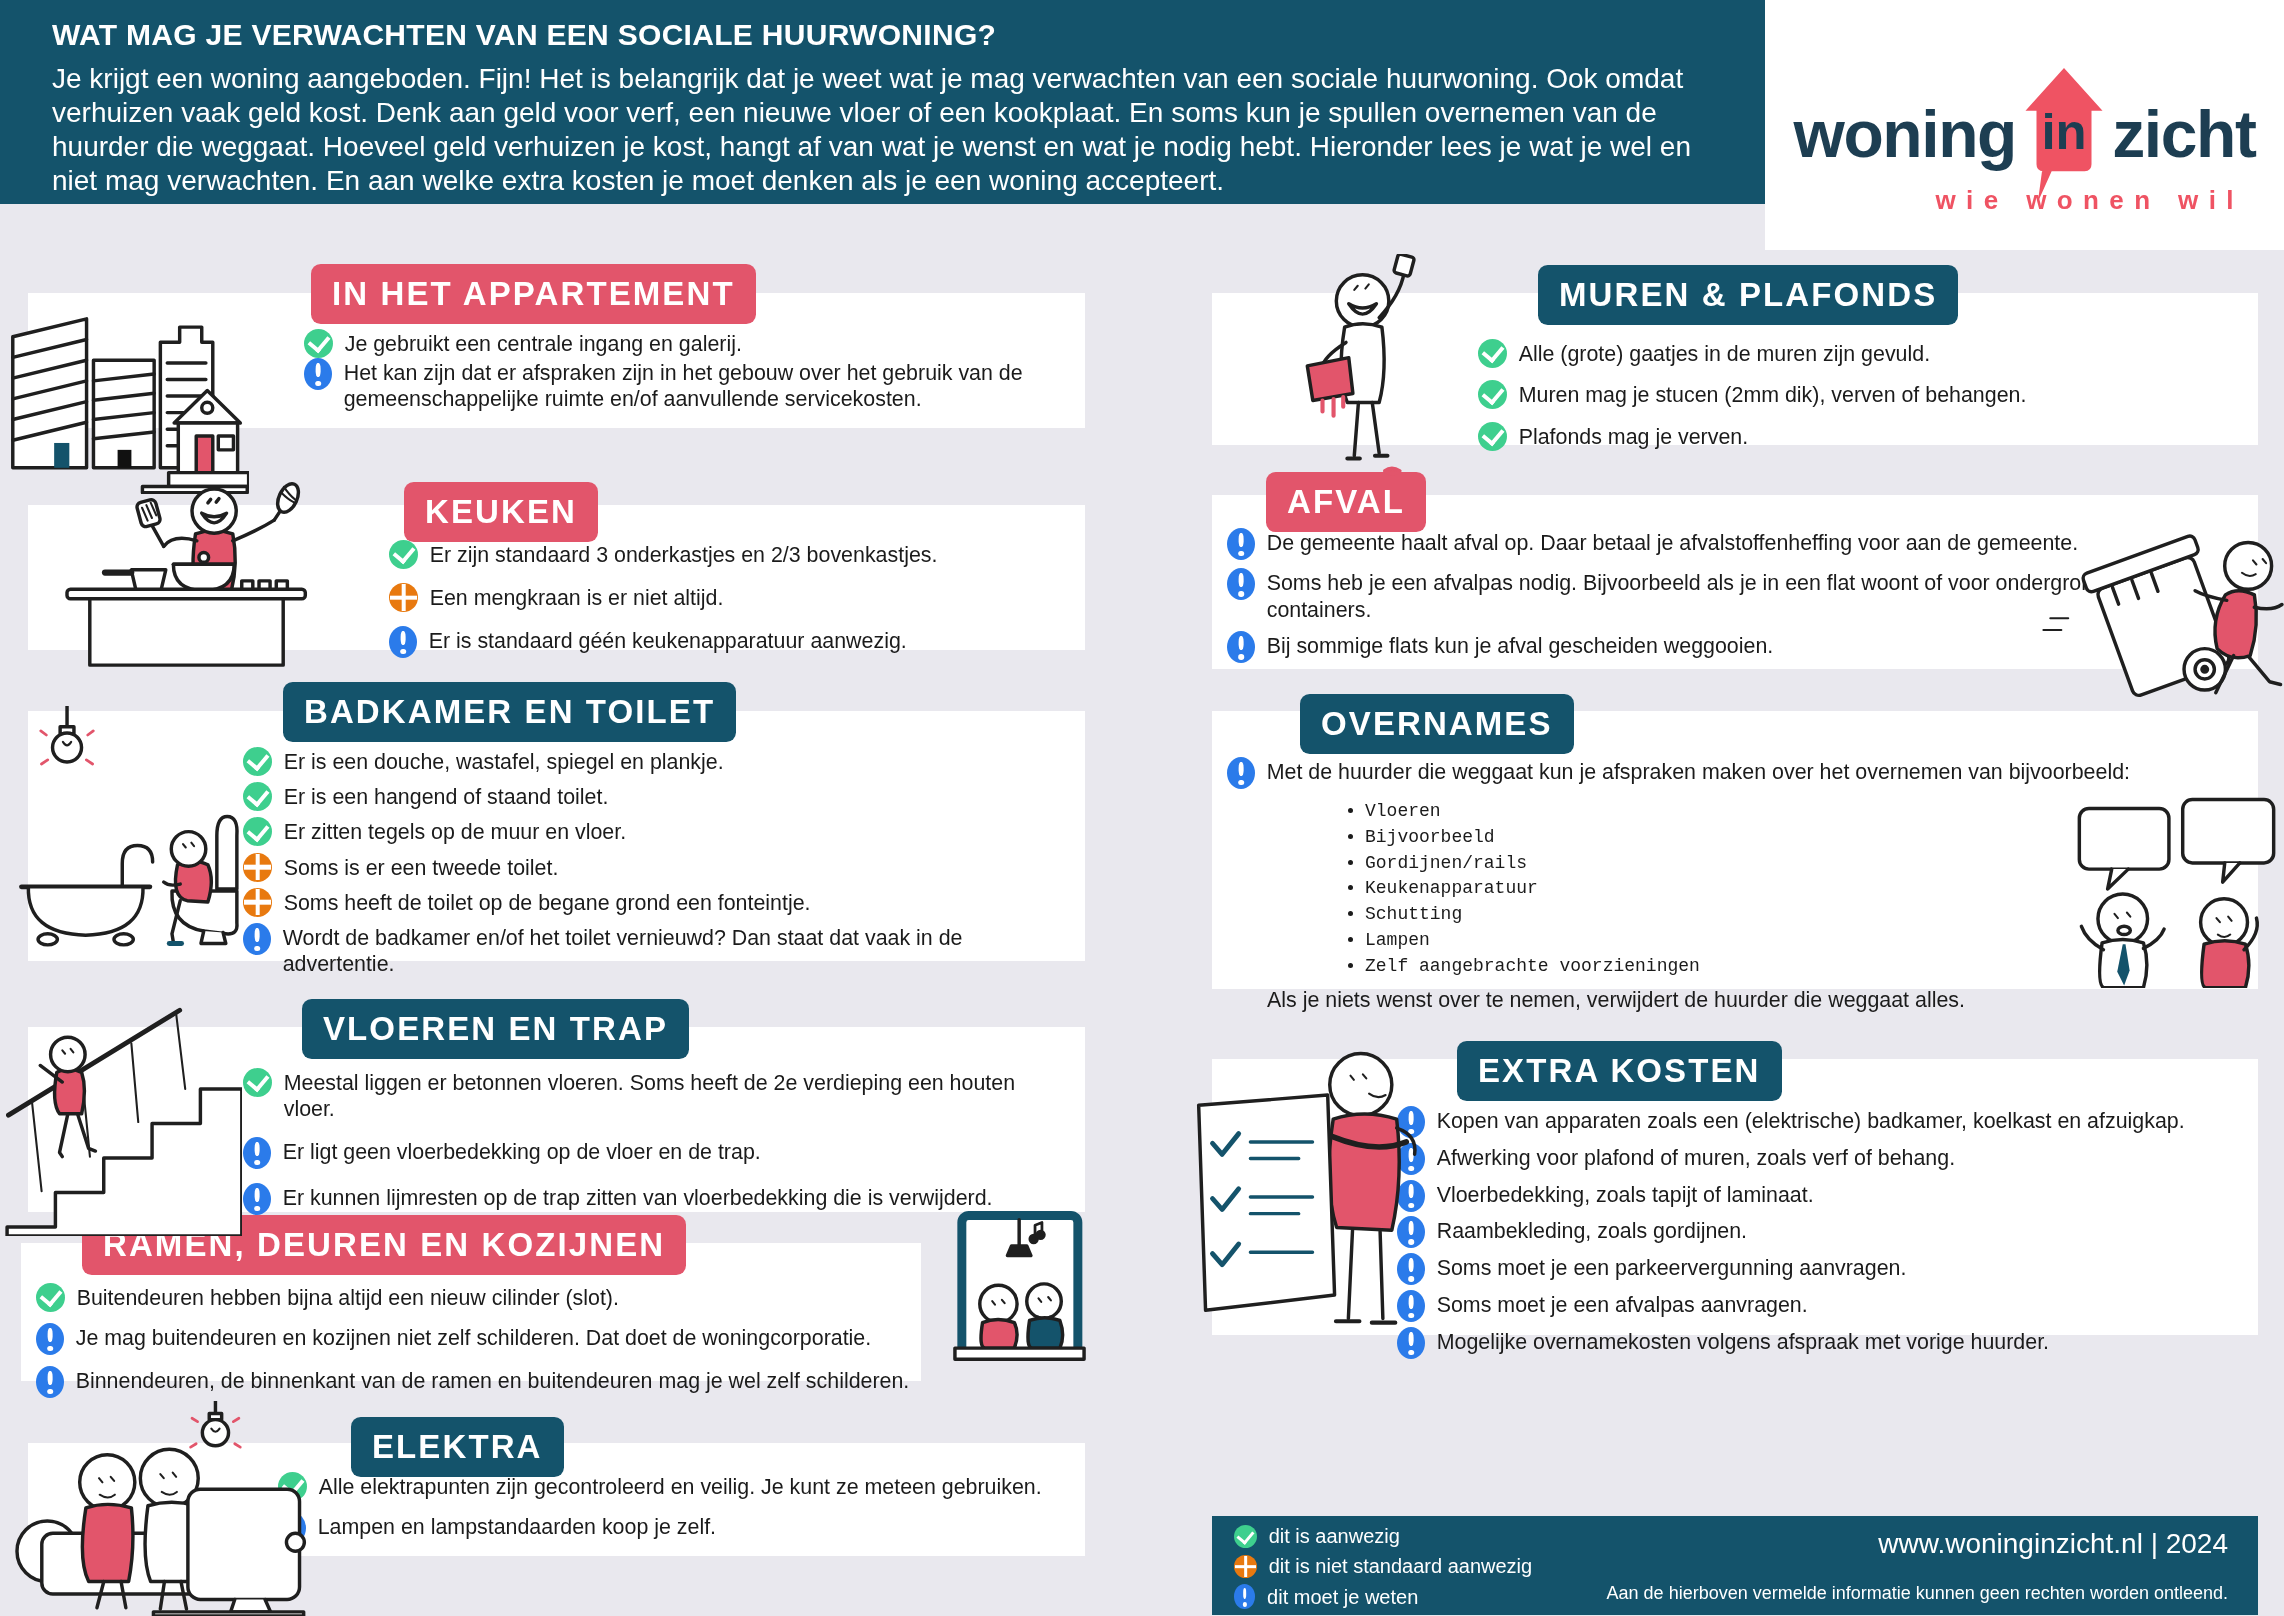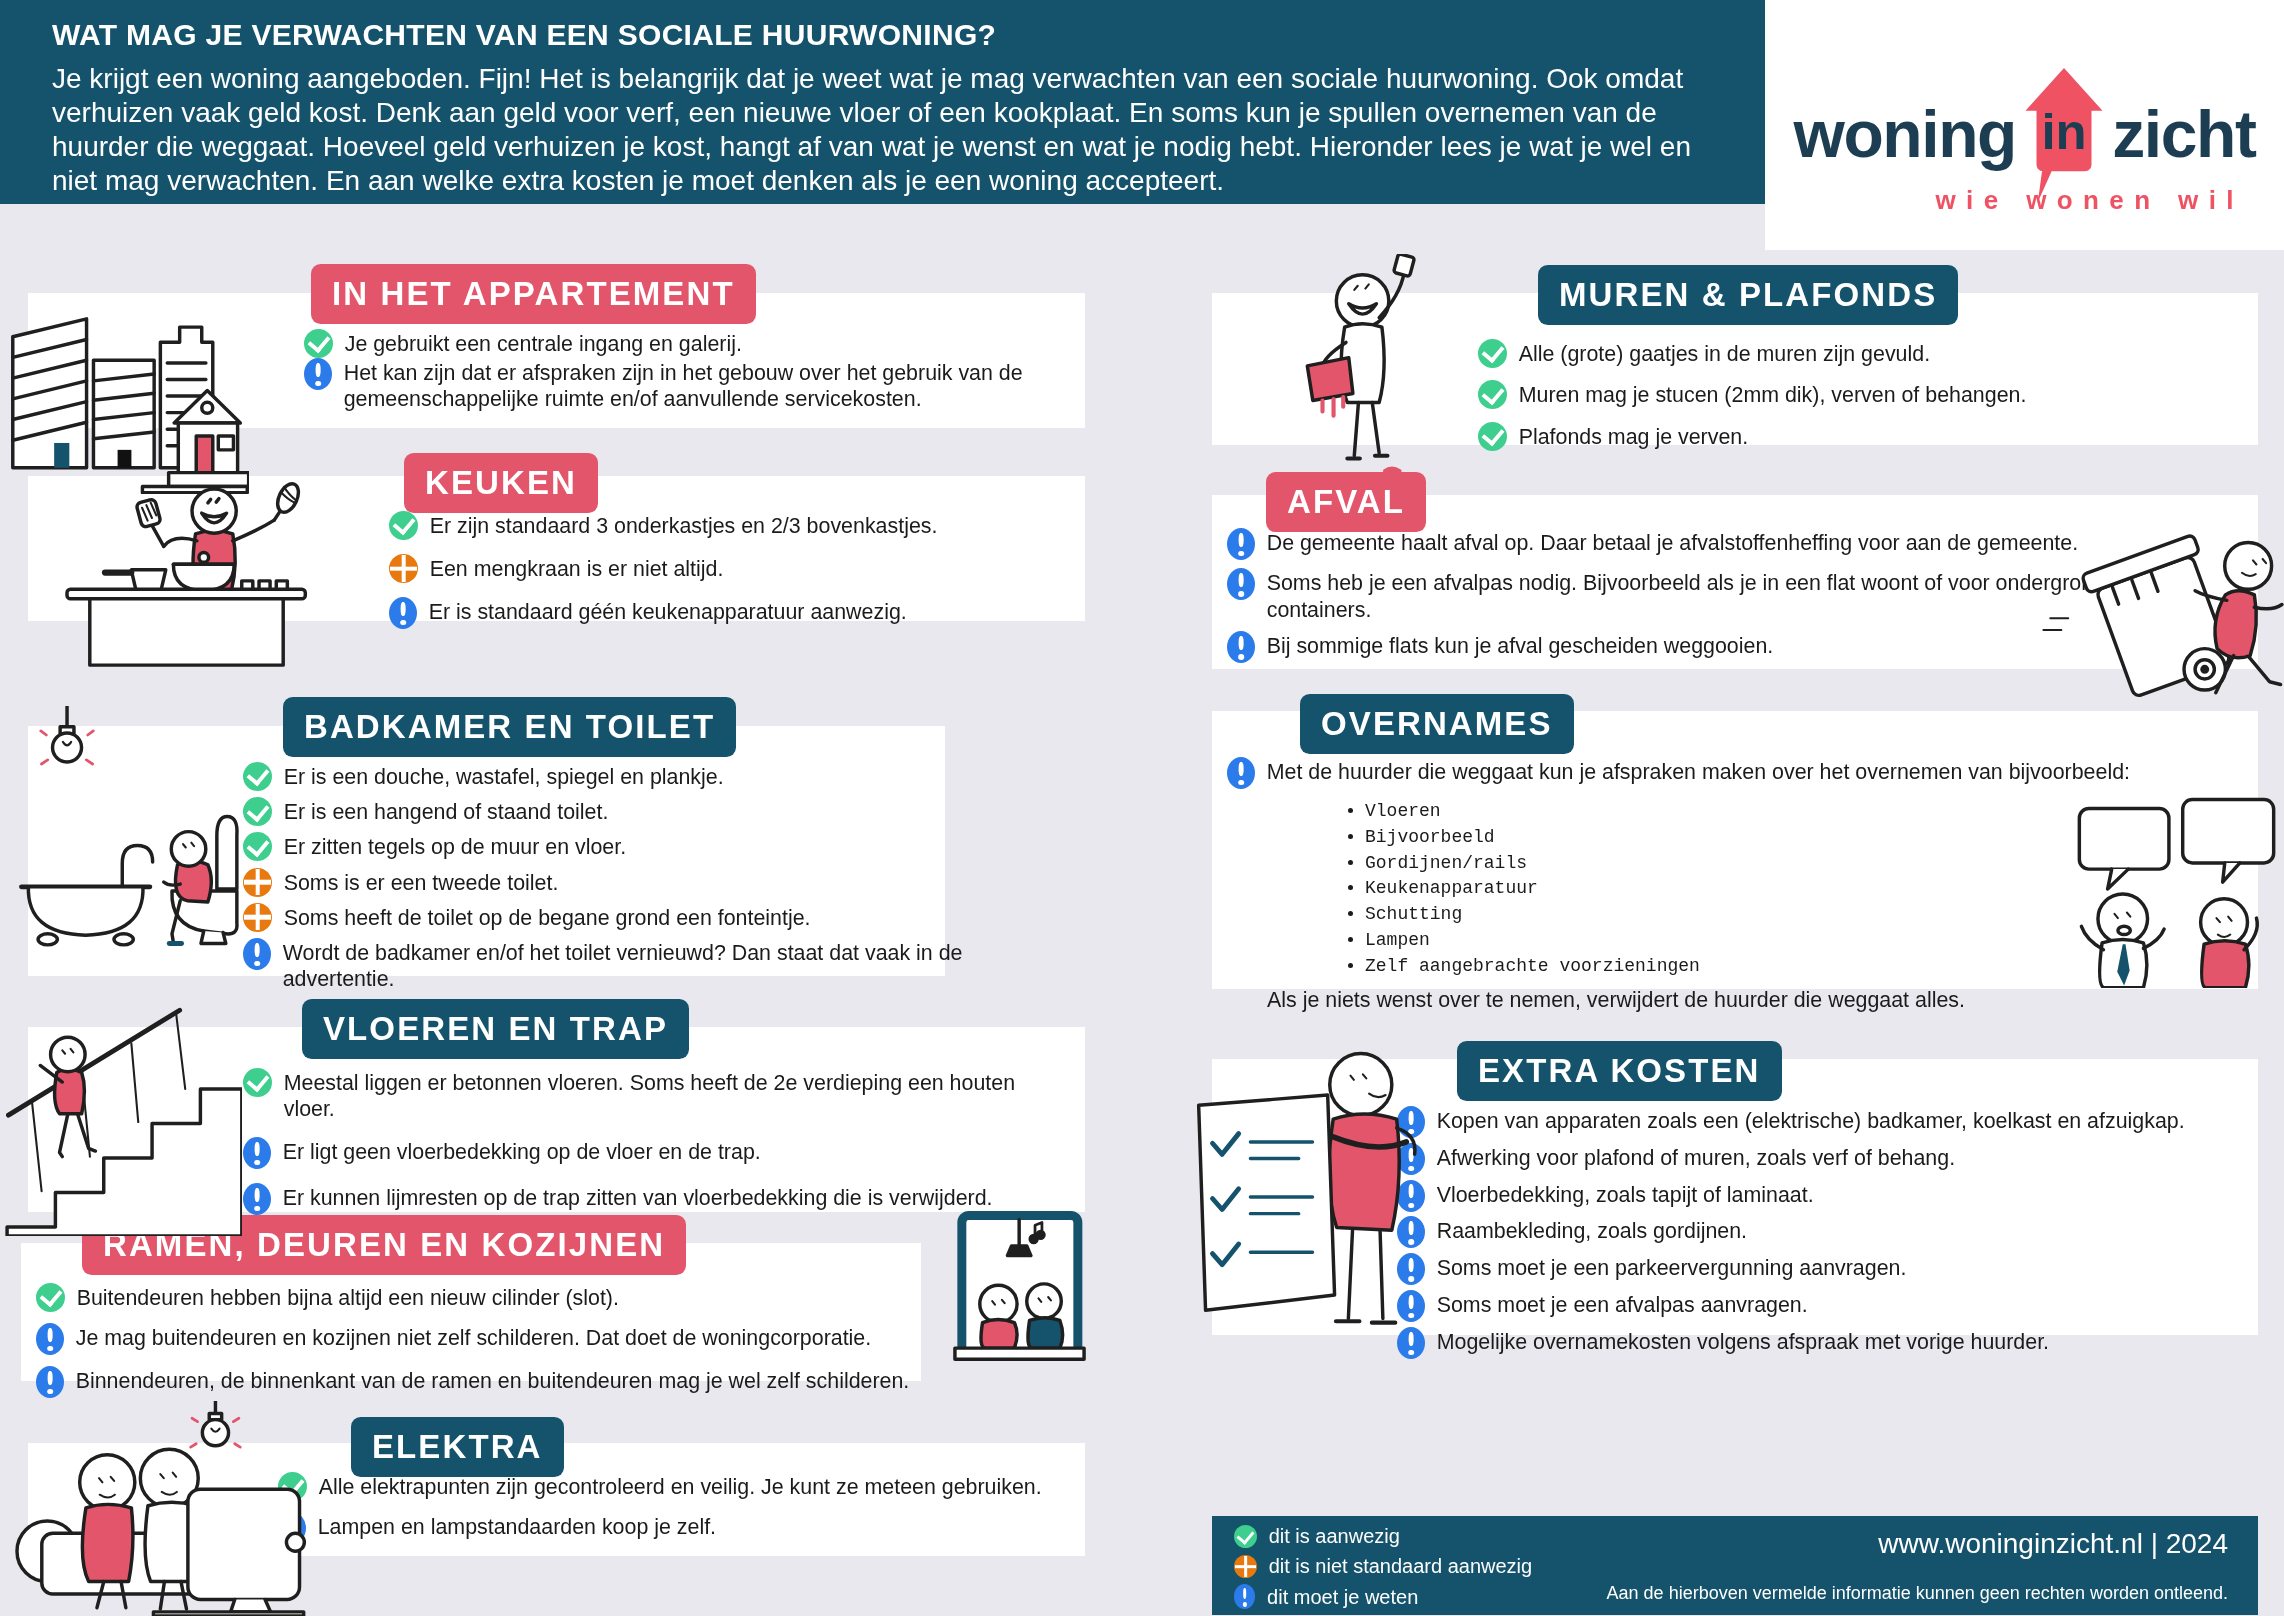--- a/index.html
+++ b/index.html
@@ -93,39 +93,39 @@
         <span class="ico check"></span>
         <span class="txt">Je gebruikt een centrale ingang en galerij.</span>
       </div>
       <div class="item">
         <span class="ico info"></span>
         <span class="txt">Het kan zijn dat er afspraken zijn in het gebouw over het gebruik van de gemeenschappelijke ruimte en/of aanvullende servicekosten.</span>
       </div>
     </div>
   </div>
 
-  <div class="card" style="left:28px;top:476px;width:1057px;height:145px;">
+  <div class="card" style="left:28px;top:505px;width:1057px;height:145px;">
     <div class="badge red" style="left:376px;top:-23.5px;">KEUKEN</div>
     <div class="items" style="left:361px;top:35px;width:677px;gap:14px;">
       <div class="item">
         <span class="ico check"></span>
         <span class="txt">Er zijn standaard 3 onderkastjes en 2/3 bovenkastjes.</span>
       </div>
       <div class="item">
         <span class="ico plus"></span>
         <span class="txt">Een mengkraan is er niet altijd.</span>
       </div>
       <div class="item">
         <span class="ico info"></span>
         <span class="txt">Er is standaard géén keukenapparatuur aanwezig.</span>
       </div>
     </div>
   </div>
 
-  <div class="card" style="left:28px;top:726px;width:917px;height:250px;">
+  <div class="card" style="left:28px;top:711px;width:1057px;height:250px;">
     <div class="badge teal" style="left:228px;top:-29px;">BADKAMER EN TOILET</div>
     <div class="items" style="left:215px;top:36px;width:805px;gap:6.2px;">
       <div class="item">
         <span class="ico check"></span>
         <span class="txt">Er is een douche, wastafel, spiegel en plankje.</span>
       </div>
       <div class="item">
         <span class="ico check"></span>
         <span class="txt">Er is een hangend of staand toilet.</span>
       </div>

